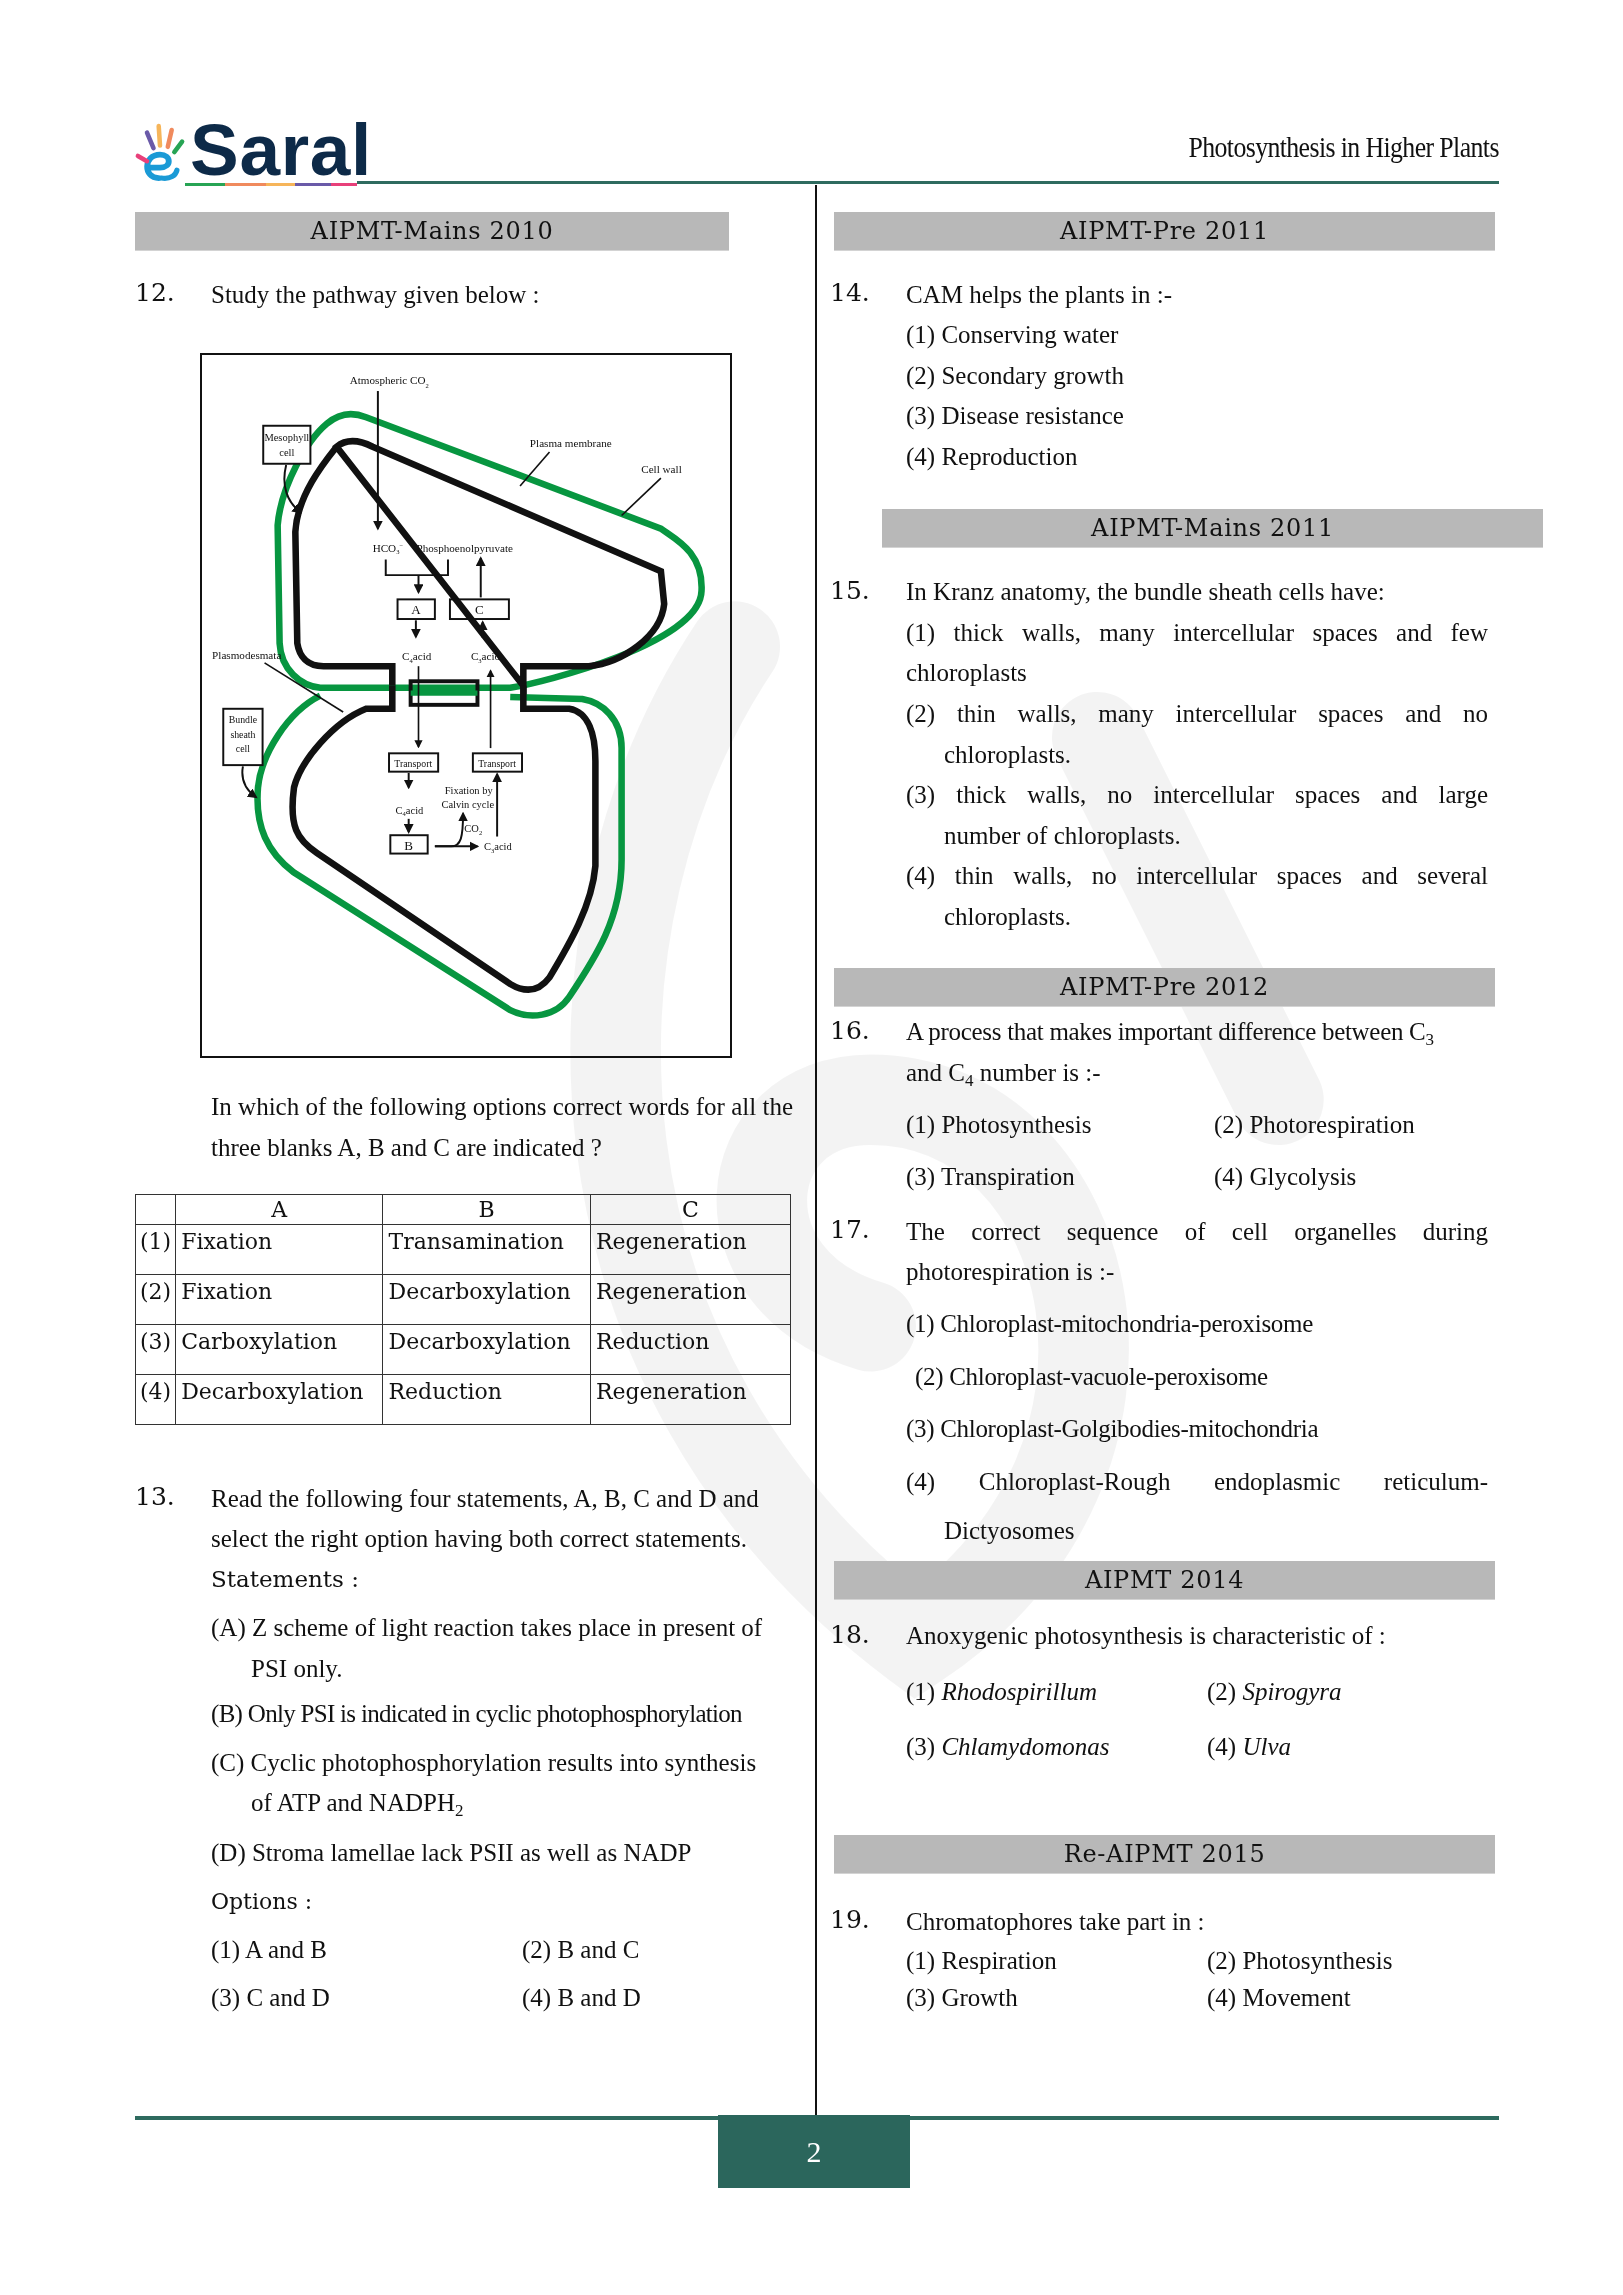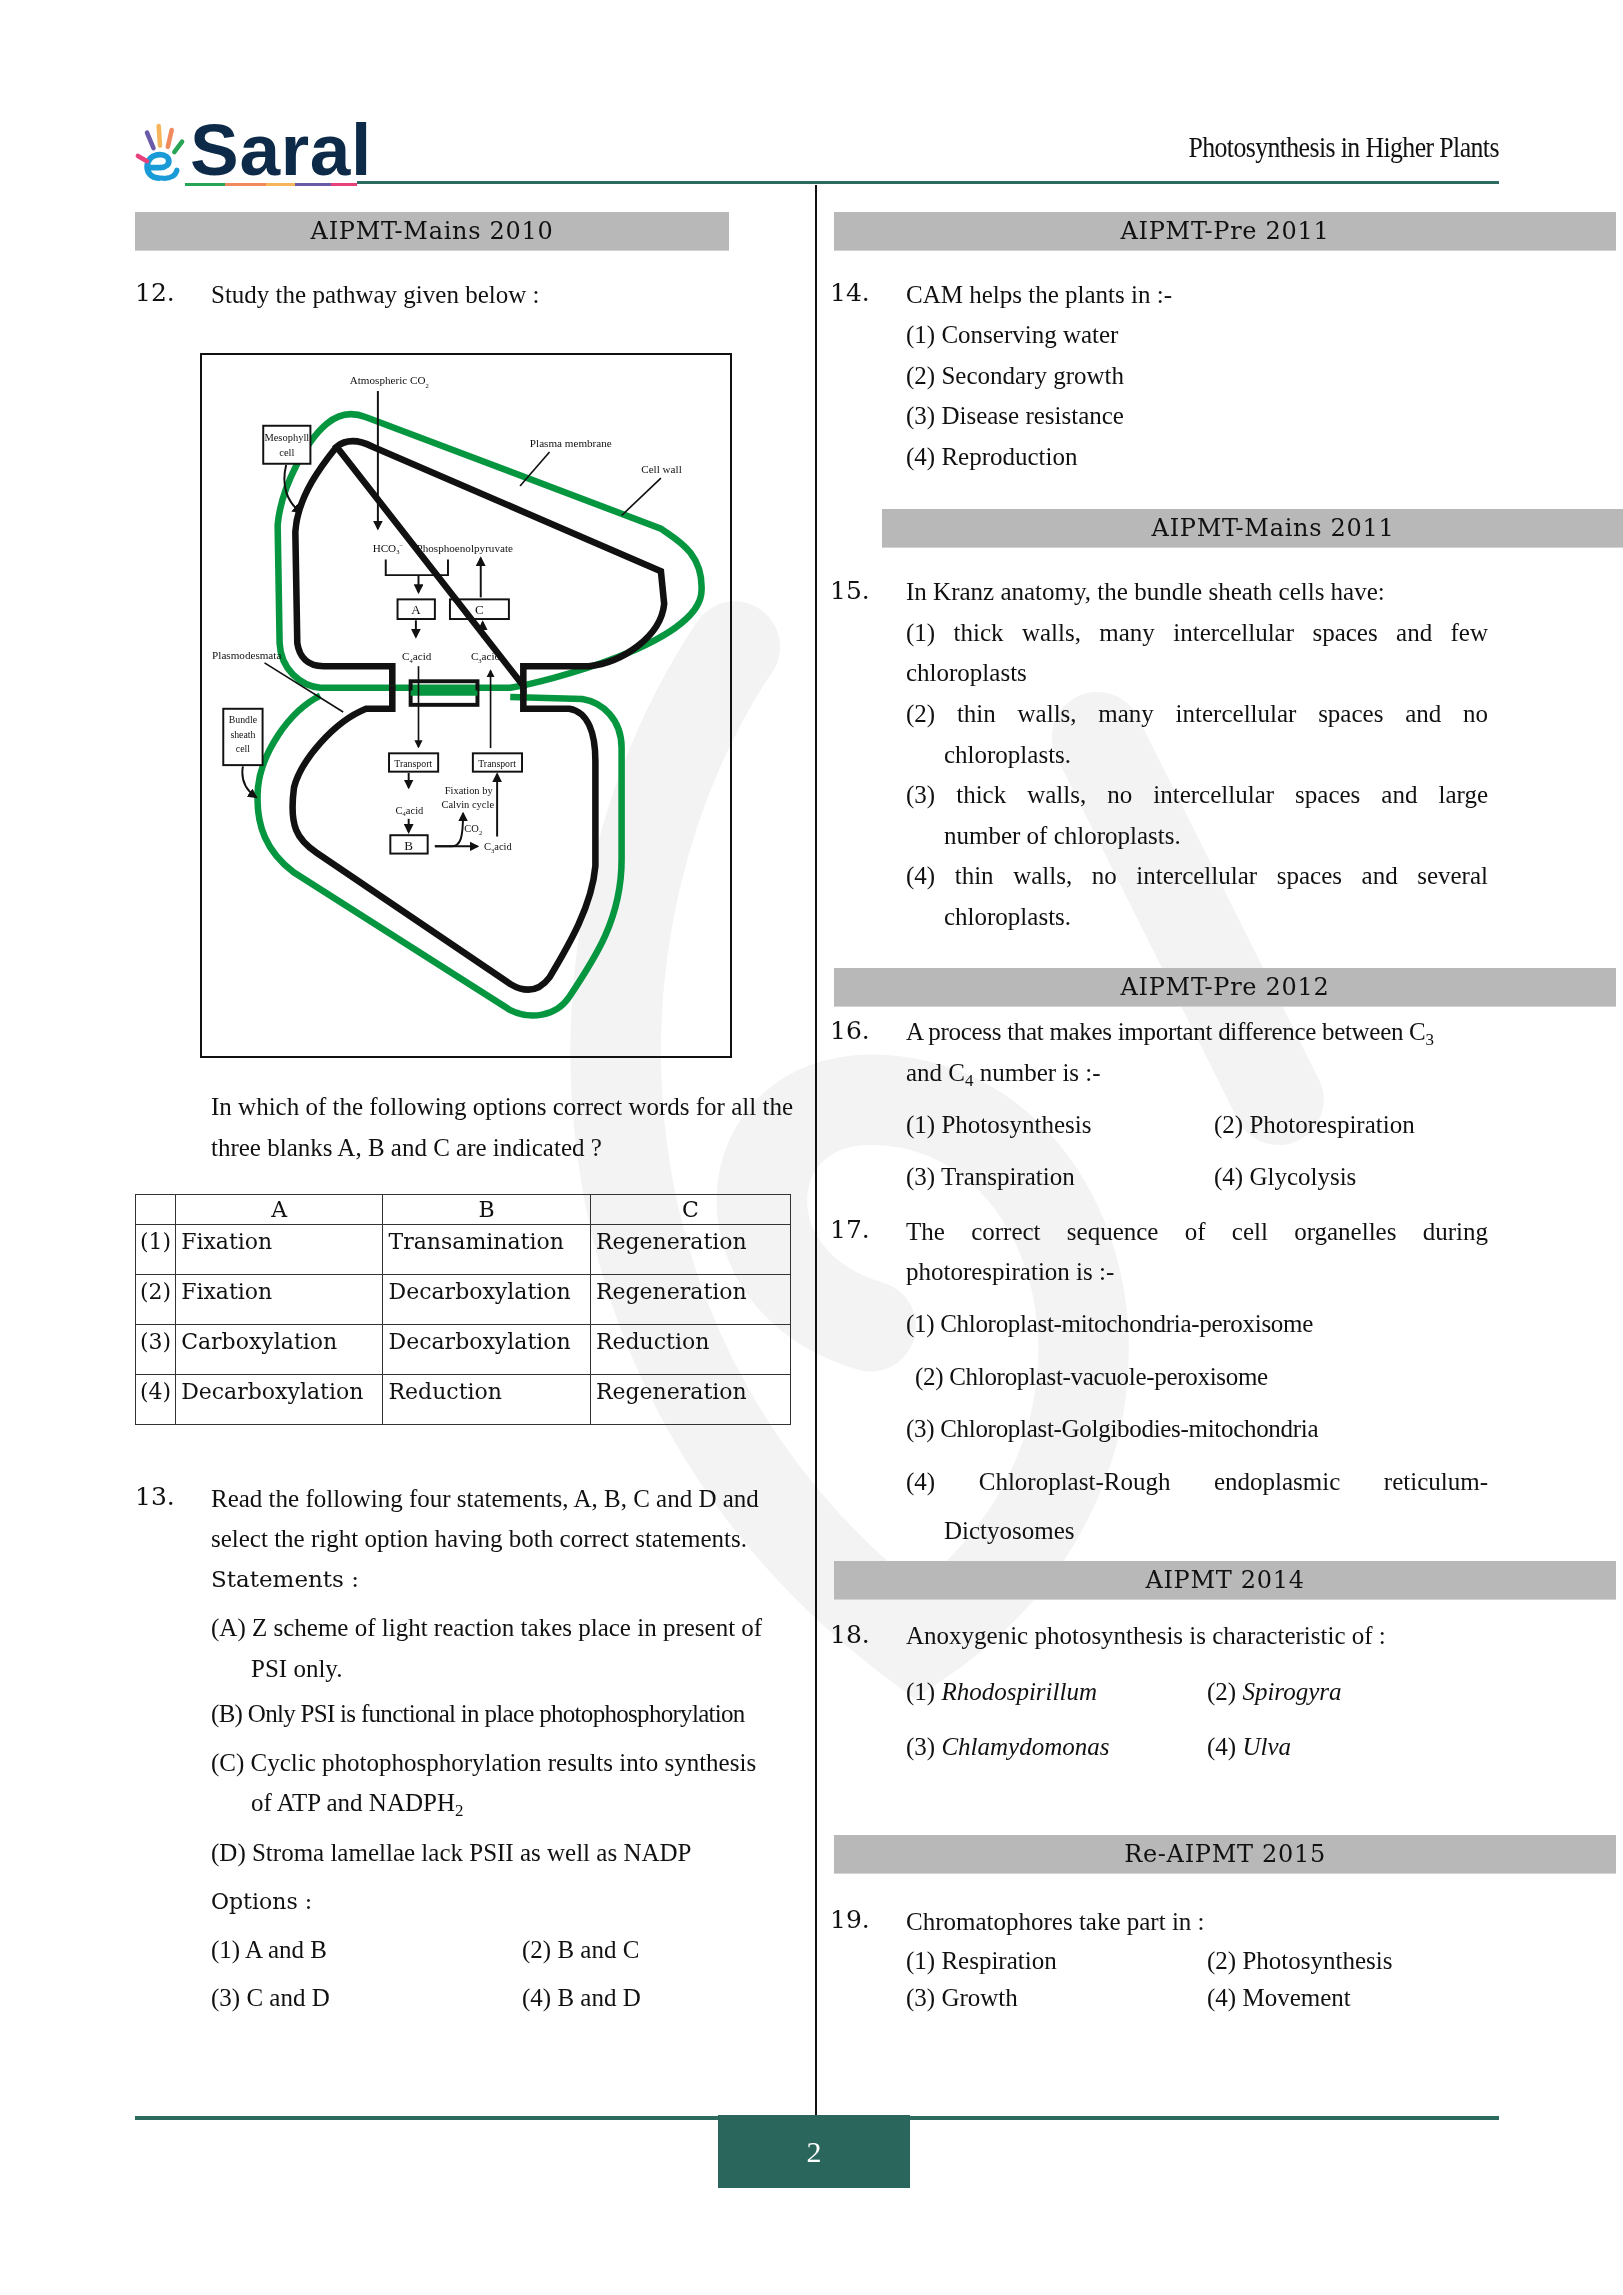--- a/index.html
+++ b/index.html
@@ -15,21 +15,21 @@
   .logo-stripe { top:183px; height:3.3px; }
   .header-title { right:124px; top:130px; font-size:30px; letter-spacing:-0.7px; transform:scaleX(0.86); transform-origin:right center; }
   .header-rule { left:357px; right:124px; top:181px; height:3.3px; background:#2e6b5f; }
 
   .col-divider { left:815px; top:185px; width:2px; height:1930px; background:#111; }
 
   
   .bar { height:38px; background:#b8b8b8; border-bottom:1.3px solid #d3d3d3; display:flex; align-items:center; justify-content:center;
          font-family:"DejaVu Serif", serif; font-size:24px; letter-spacing:0.7px; }
   .bar-l { left:135px; width:594px; }
-  .bar-r { left:834px; width:782px; }
+  .bar-r { left:834px; width:661px; }
 
   .qnum { font-family:"DejaVu Serif", serif; font-size:25px; }
   .txt { font-size:25px; line-height:41px; }
   sub { font-size:17px; vertical-align:-5.2px; line-height:0; }
   i { font-style:italic; }
 
   
   .diagram { left:200px; top:353px; width:532px; height:705px; border:2.6px solid #111; box-sizing:border-box; background:transparent; }
   .diagram svg { width:100%; height:100%; display:block; }
   .dlabel { font-family:"Liberation Serif", serif; fill:#111; }
@@ -204,21 +204,21 @@
     </tr>
   </tbody>
 </table>
 
 <div class="abs qnum" style="left:135px;top:1482px;">13.</div>
 <div class="abs txt" style="left:211px;top:1478px;">Read the following four statements, A, B, C and D and</div>
 <div class="abs txt" style="left:211px;top:1518px;">select the right option having both correct statements.</div>
 <div class="abs txt" style="left:211px;top:1559px;font-family:'DejaVu Serif',serif;font-size:23px;">Statements  :</div>
 <div class="abs txt" style="left:211px;top:1607px;">(A) Z scheme of light reaction takes place in present of</div>
 <div class="abs txt" style="left:251px;top:1648px;">PSI only.</div>
-<div class="abs txt" style="left:211px;top:1693px;letter-spacing:-0.7px;">(B) Only PSI is functional in place photophosphorylation</div>
+<div class="abs txt" style="left:211px;top:1693px;letter-spacing:-0.7px;">(B) Only PSI is indicated in cyclic photophosphorylation</div>
 <div class="abs txt" style="left:211px;top:1742px;">(C) Cyclic photophosphorylation results into synthesis</div>
 <div class="abs txt" style="left:251px;top:1782px;"><span>of ATP and NADPH</span><sub>2</sub></div>
 <div class="abs txt" style="left:211px;top:1832px;">(D) Stroma lamellae lack PSII as well as NADP</div>
 <div class="abs txt" style="left:211px;top:1881px;font-family:'DejaVu Serif',serif;font-size:22px;">Options  :</div>
 <div class="abs txt" style="left:211px;top:1929px;">(1) A and B</div>
 <div class="abs txt" style="left:522px;top:1929px;">(2) B and C</div>
 <div class="abs txt" style="left:211px;top:1977px;">(3) C and D</div>
 <div class="abs txt" style="left:522px;top:1977px;">(4) B and D</div>
 
 <div class="abs bar bar-r" style="top:212px;">AIPMT-Pre 2011</div>

